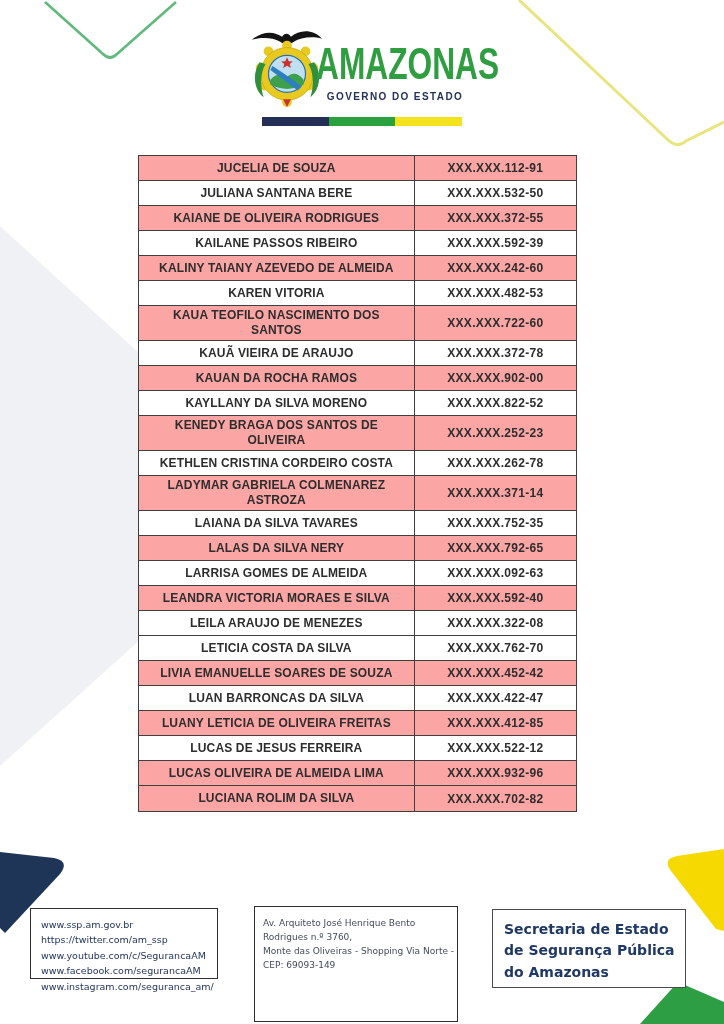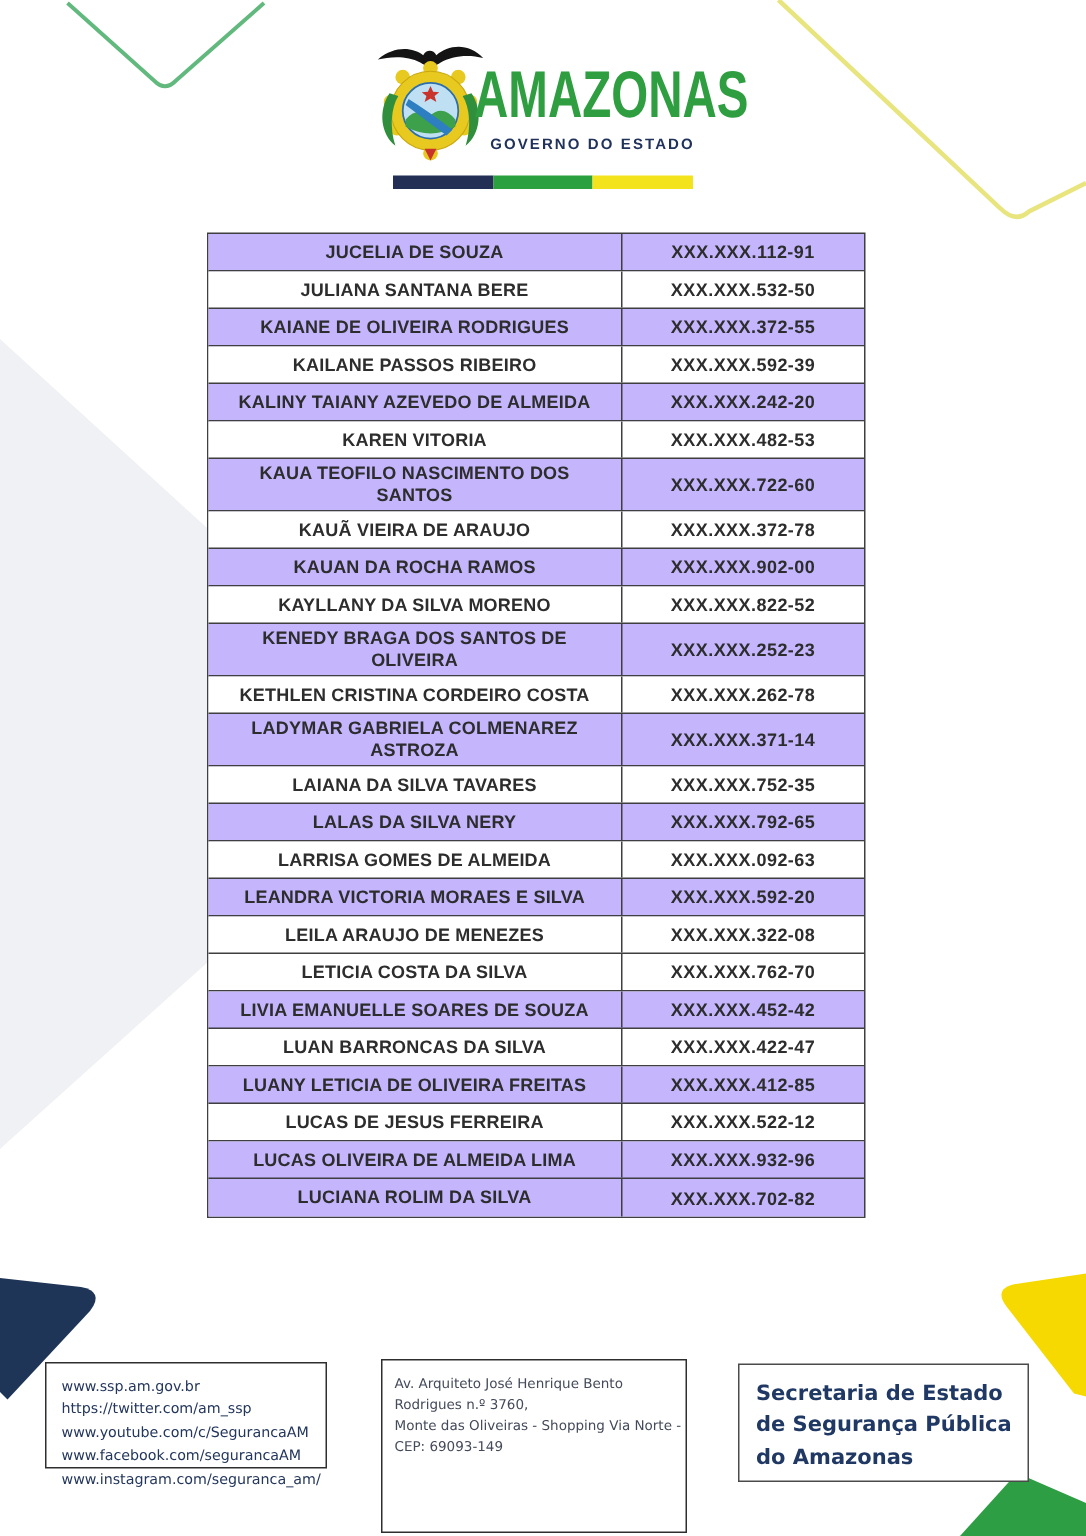--- a/index.html
+++ b/index.html
@@ -16,21 +16,21 @@
       font-weight:bold;font-size:10px;letter-spacing:1.4px;color:#21325b;}
   .brand-bar{position:absolute;left:262px;top:117px;width:200px;height:9px;display:flex;z-index:2;}
   .brand-bar .seg{flex:1;height:100%;}
   .seg.navy{background:#232f55;} .seg.green{background:#2aa13e;} .seg.yellow{background:#f2e31c;}
 
   
   .records{position:absolute;left:138px;top:155px;width:439px;z-index:2;
       border:1px solid #3f3f3f;box-sizing:border-box;background:#ffffff;}
   .t-row{display:flex;min-height:25px;border-bottom:1px solid #3f3f3f;box-sizing:border-box;background:#ffffff;}
   .t-row:last-child{border-bottom:none;}
-  .t-row.odd{background:#c4b5fd;}
+  .t-row.odd{background:#fca5a5;}
   .cell{display:flex;align-items:center;justify-content:center;text-align:center;
       font-size:12px;font-weight:600;color:#2d2d2d;letter-spacing:0.15px;box-sizing:border-box;padding:2px 8px;}
   .cell.name{width:277px;border-right:1px solid #3f3f3f;white-space:pre-line;line-height:1.25;}
   .cell.cpf{width:162px;letter-spacing:0.3px;}
 
   
   .social-box{position:absolute;left:30px;top:908px;width:188px;height:71px;z-index:2;
       border:1.4px solid #2e2e2e;box-sizing:border-box;padding:8px 10px;background:#ffffff;
       font-family:"DejaVu Sans",sans-serif;font-size:9.5px;color:#23365c;line-height:1.62;}
   .social-box div{white-space:nowrap;}
@@ -99,21 +99,21 @@
       <div class="t-row odd">
         <div class="cell name">KAIANE DE OLIVEIRA RODRIGUES</div>
         <div class="cell cpf">XXX.XXX.372-55</div>
       </div>
       <div class="t-row">
         <div class="cell name">KAILANE PASSOS RIBEIRO</div>
         <div class="cell cpf">XXX.XXX.592-39</div>
       </div>
       <div class="t-row odd">
         <div class="cell name">KALINY TAIANY AZEVEDO DE ALMEIDA</div>
-        <div class="cell cpf">XXX.XXX.242-20</div>
+        <div class="cell cpf">XXX.XXX.242-60</div>
       </div>
       <div class="t-row">
         <div class="cell name">KAREN VITORIA</div>
         <div class="cell cpf">XXX.XXX.482-53</div>
       </div>
       <div class="t-row odd">
         <div class="cell name">KAUA TEOFILO NASCIMENTO DOS SANTOS</div>
         <div class="cell cpf">XXX.XXX.722-60</div>
       </div>
       <div class="t-row">
@@ -148,21 +148,21 @@
       <div class="t-row odd">
         <div class="cell name">LALAS DA SILVA NERY</div>
         <div class="cell cpf">XXX.XXX.792-65</div>
       </div>
       <div class="t-row">
         <div class="cell name">LARRISA GOMES DE ALMEIDA</div>
         <div class="cell cpf">XXX.XXX.092-63</div>
       </div>
       <div class="t-row odd">
         <div class="cell name">LEANDRA VICTORIA MORAES E SILVA</div>
-        <div class="cell cpf">XXX.XXX.592-20</div>
+        <div class="cell cpf">XXX.XXX.592-40</div>
       </div>
       <div class="t-row">
         <div class="cell name">LEILA ARAUJO DE MENEZES</div>
         <div class="cell cpf">XXX.XXX.322-08</div>
       </div>
       <div class="t-row">
         <div class="cell name">LETICIA COSTA DA SILVA</div>
         <div class="cell cpf">XXX.XXX.762-70</div>
       </div>
       <div class="t-row odd">

